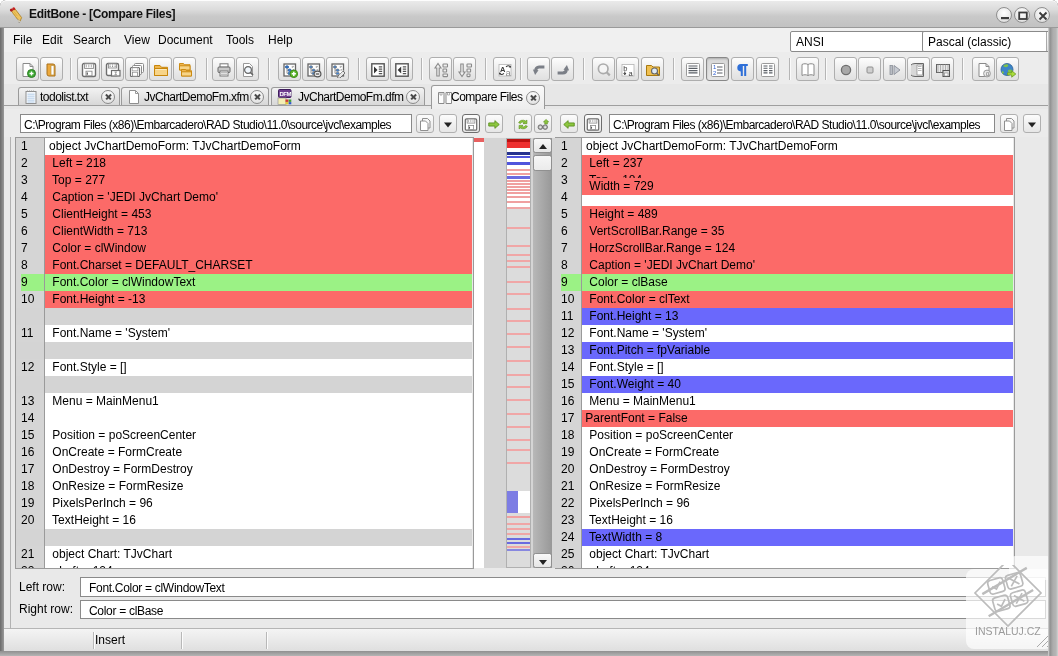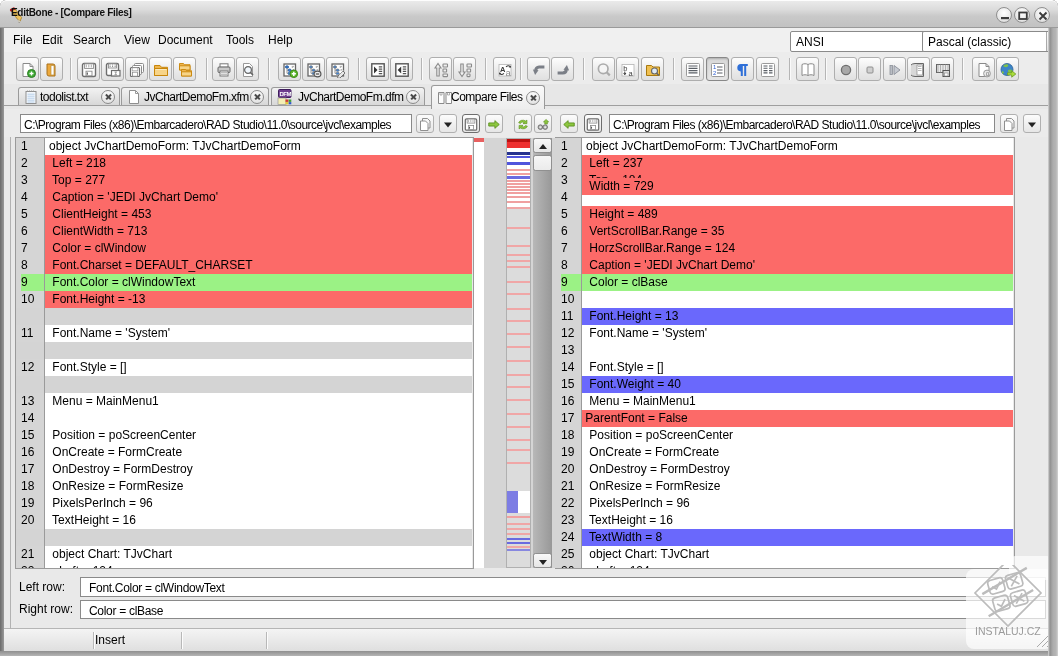--- a/index.html
+++ b/index.html
@@ -8,21 +8,21 @@
 #win { position:absolute; left:0; top:0; width:1058px; height:656px;
   background:#e9e9e9; border-radius:6px 6px 0 0; overflow:hidden;
   box-shadow: inset 0 0 0 1px #5f5f5f; }
 #bL { position:absolute; left:0; top:28px; width:4px; bottom:0; background:linear-gradient(90deg,#6a6a6a,#9a9a9a); z-index:50;}
 #bR { position:absolute; right:0; top:28px; width:10px; bottom:0; background:linear-gradient(90deg,#d9d9d9 0,#8f8f8f 2px,#9a9a9a 3px,#adadad 5px,#b5b5b5 8px,#d2d2d2 10px); z-index:61;}
 #bB { position:absolute; left:0; bottom:0; width:100%; height:5px; background:linear-gradient(#8f8f8f,#b5b5b5); z-index:51;}
 #title { position:absolute; left:0; top:0; width:100%; height:28px;
   background:linear-gradient(#ececec,#dcdcdc 35%,#c9c9c9 60%,#c2c2c2);
   border-bottom:1px solid #9a9a9a; border-radius:6px 6px 0 0;
   box-shadow: inset 0 1px 0 #fdfdfd; }
-#title .txt { position:absolute; left:11px; top:7px; font-size:10px; font-weight:bold; color:#111; letter-spacing:-0.3px; }
+#title .txt { position:absolute; left:29px; top:7px; font-size:12px; font-weight:bold; color:#111; letter-spacing:-0.3px; }
 .cbtn { position:absolute; top:7px; width:16px; height:16px; border-radius:50%;
   background:radial-gradient(circle at 50% 35%,#ffffff,#e8e8e8 60%,#d0d0d0);
   border:1px solid #8f8f8f; }
 .cbtn svg { position:absolute; left:1px; top:1px; }
 #menubar { position:absolute; left:4px; top:28px; width:1046px; height:24px; background:#f0f0f0; }
 #menubar .mi { position:absolute; top:5px; font-size:12px; color:#000; }
 .combo { position:absolute; top:31px; height:21px; background:#fff; border:1px solid #8a8a8a; border-radius:2px; font-size:12px; }
 .combo .ct { position:absolute; left:5px; top:3px; }
 .combo .ca { position:absolute; right:0; top:0; bottom:0; width:17px;
   background:linear-gradient(#fdfdfd,#e2e2e2); border-left:1px solid #aaa; }
@@ -608,22 +608,24 @@
 <div class="codecol" style="left:582px;width:431px">
 <div class="row" style="top:0px;padding-left:4px">object JvChartDemoForm: TJvChartDemoForm</div>
 <div class="row r-red" style="top:17px;padding-left:4px"> Left = 237</div>
 <div class="row r-red" style="top:34px;padding-left:4px"> Top = 184</div>
 <div class="row r-red" style="top:40px;padding-left:4px"> Width = 729</div>
 <div class="row r-red" style="top:68px;padding-left:4px"> Height = 489</div>
 <div class="row r-red" style="top:85px;padding-left:4px"> VertScrollBar.Range = 35</div>
 <div class="row r-red" style="top:102px;padding-left:4px"> HorzScrollBar.Range = 124</div>
 <div class="row r-red" style="top:119px;padding-left:4px"> Caption = 'JEDI JvChart Demo'</div>
 <div class="row r-green" style="top:136px;padding-left:4px"> Color = clBase</div>
+<div class="row r-red" style="top:153px;padding-left:4px"> Font.Color = clText</div>
 <div class="row r-blue" style="top:170px;padding-left:4px"> Font.Height = 13</div>
 <div class="row" style="top:187px;padding-left:4px"> Font.Name = 'System'</div>
+<div class="row r-blue" style="top:204px;padding-left:4px"> Font.Pitch = fpVariable</div>
 <div class="row" style="top:221px;padding-left:4px"> Font.Style = []</div>
 <div class="row r-blue" style="top:238px;padding-left:4px"> Font.Weight = 40</div>
 <div class="row" style="top:255px;padding-left:4px"> Menu = MainMenu1</div>
 <div class="row r-red" style="top:272px;padding-left:0"> ParentFont = False</div>
 <div class="row" style="top:289px;padding-left:4px"> Position = poScreenCenter</div>
 <div class="row" style="top:306px;padding-left:4px"> OnCreate = FormCreate</div>
 <div class="row" style="top:323px;padding-left:4px"> OnDestroy = FormDestroy</div>
 <div class="row" style="top:340px;padding-left:4px"> OnResize = FormResize</div>
 <div class="row" style="top:357px;padding-left:4px"> PixelsPerInch = 96</div>
 <div class="row" style="top:374px;padding-left:4px"> TextHeight = 16</div>

